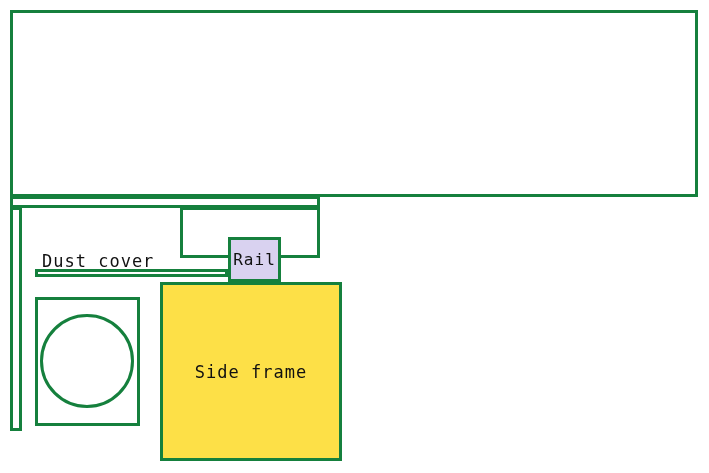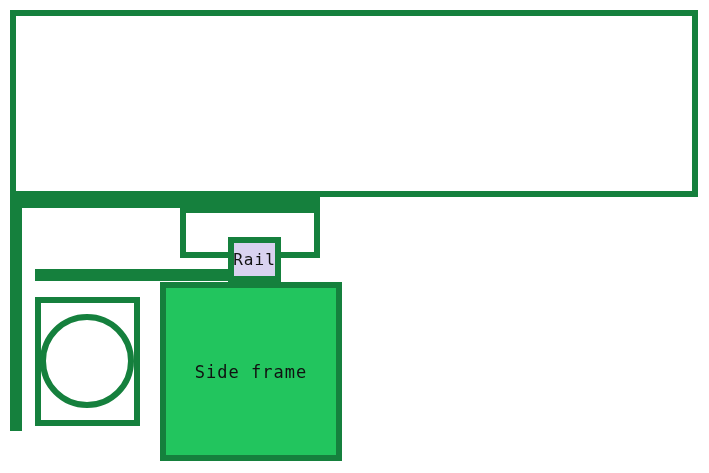--- a/index.html
+++ b/index.html
@@ -12,21 +12,21 @@
     width: 709px;
     height: 473px;
     background: #ffffff;
     font-family: "DejaVu Sans Mono", "Liberation Mono", monospace;
     color: #111111;
     overflow: hidden;
   }
   .part {
     position: absolute;
     box-sizing: border-box;
-    border: 6px solid #15803d;
+    border: 3px solid #15803d;
     background: #ffffff;
   }
   .label {
     position: absolute;
     white-space: nowrap;
     color: #111111;
     background: transparent;
   }
   .centered {
     display: flex;
@@ -61,25 +61,26 @@
 
   <div class="part gantry-beam"></div>
   <div class="label gantry-beam-label">Gantry beam</div>
 
   <div class="part mount-strip"></div>
 
   <div class="part left-plate"></div>
 
   <div class="part carriage"></div>
 
-  <div class="part side-frame centered" style="background:#22c55e;">
+  <div class="part side-frame centered" style="background:#fde047;">
     <span class="side-frame-label">Side frame</span>
   </div>
 
   <div class="part dust-cover-strip"></div>
+  <div class="label dust-cover-label">Dust cover</div>
 
   <div class="part rail centered" style="background:#d9d2f0;">
     <span>Rail</span>
   </div>
 
   <div class="part screw-housing"></div>
   <div class="part screw-outer-circle"></div>
 
 </div>
 

